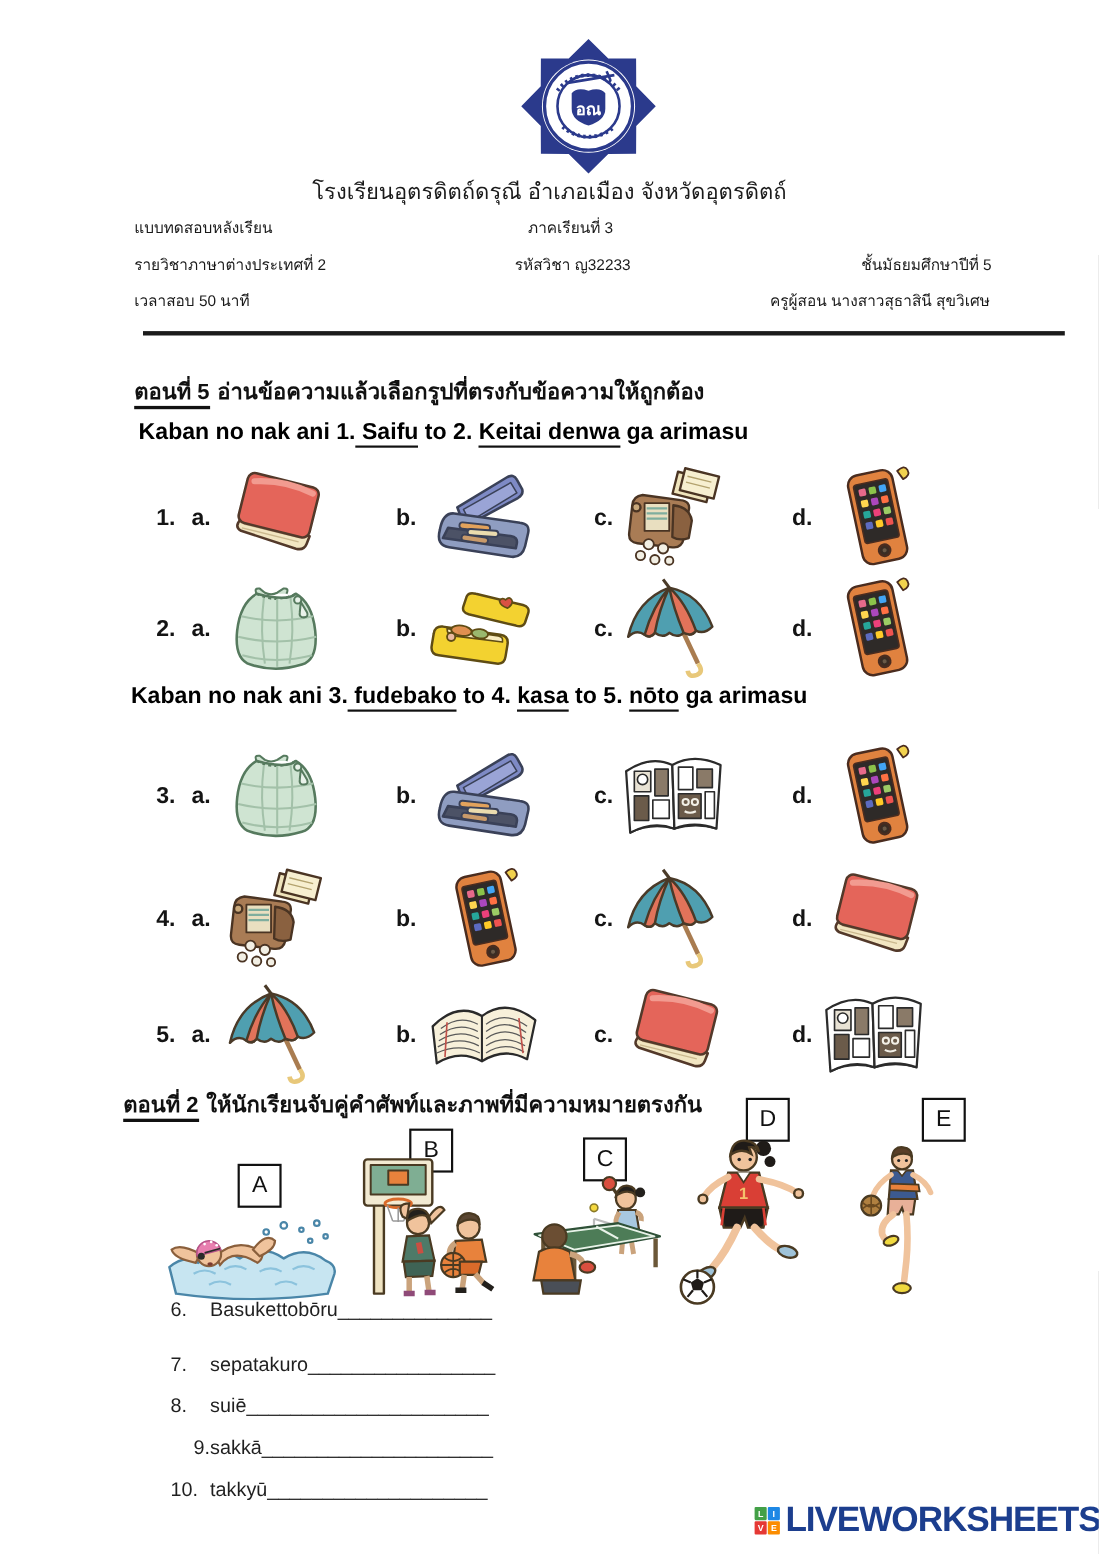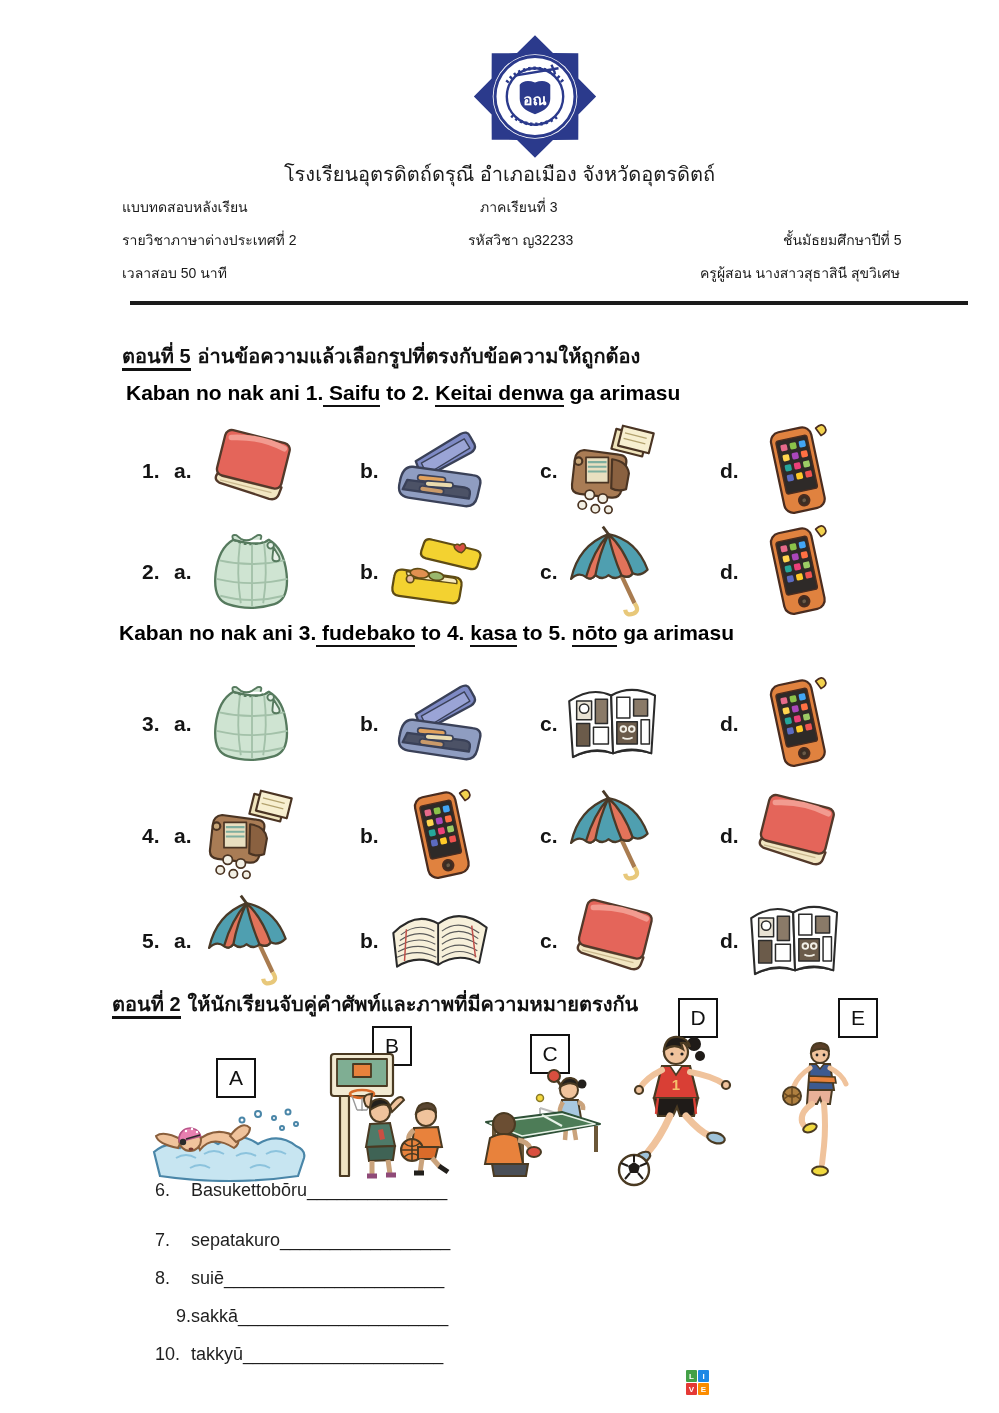--- a/index.html
+++ b/index.html
@@ -531,14 +531,15 @@
       <div class="item" style="top: 1306px; text-align: right;"><span class="no">9.</span><span>sakkā</span><span>_____________________</span></div>
       <div class="item" style="top: 1344px;"><span class="no">10.</span><span>takkyū</span><span>____________________</span></div>
     </div>
 
   <div class="fi-grid" id="fi-grid">
       <span class="fi-tile" style="background: rgb(67, 160, 71);">L</span>
       <span class="fi-tile" style="background: rgb(30, 136, 229);">I</span>
       <span class="fi-tile" style="background: rgb(229, 57, 53);">V</span>
       <span class="fi-tile" style="background: rgb(251, 140, 0);">E</span>
     </div>
+  <div class="footer-text" style="color: rgb(28, 62, 142);">LIVEWORKSHEETS</div>
 
 </div>
 
 </body></html>

